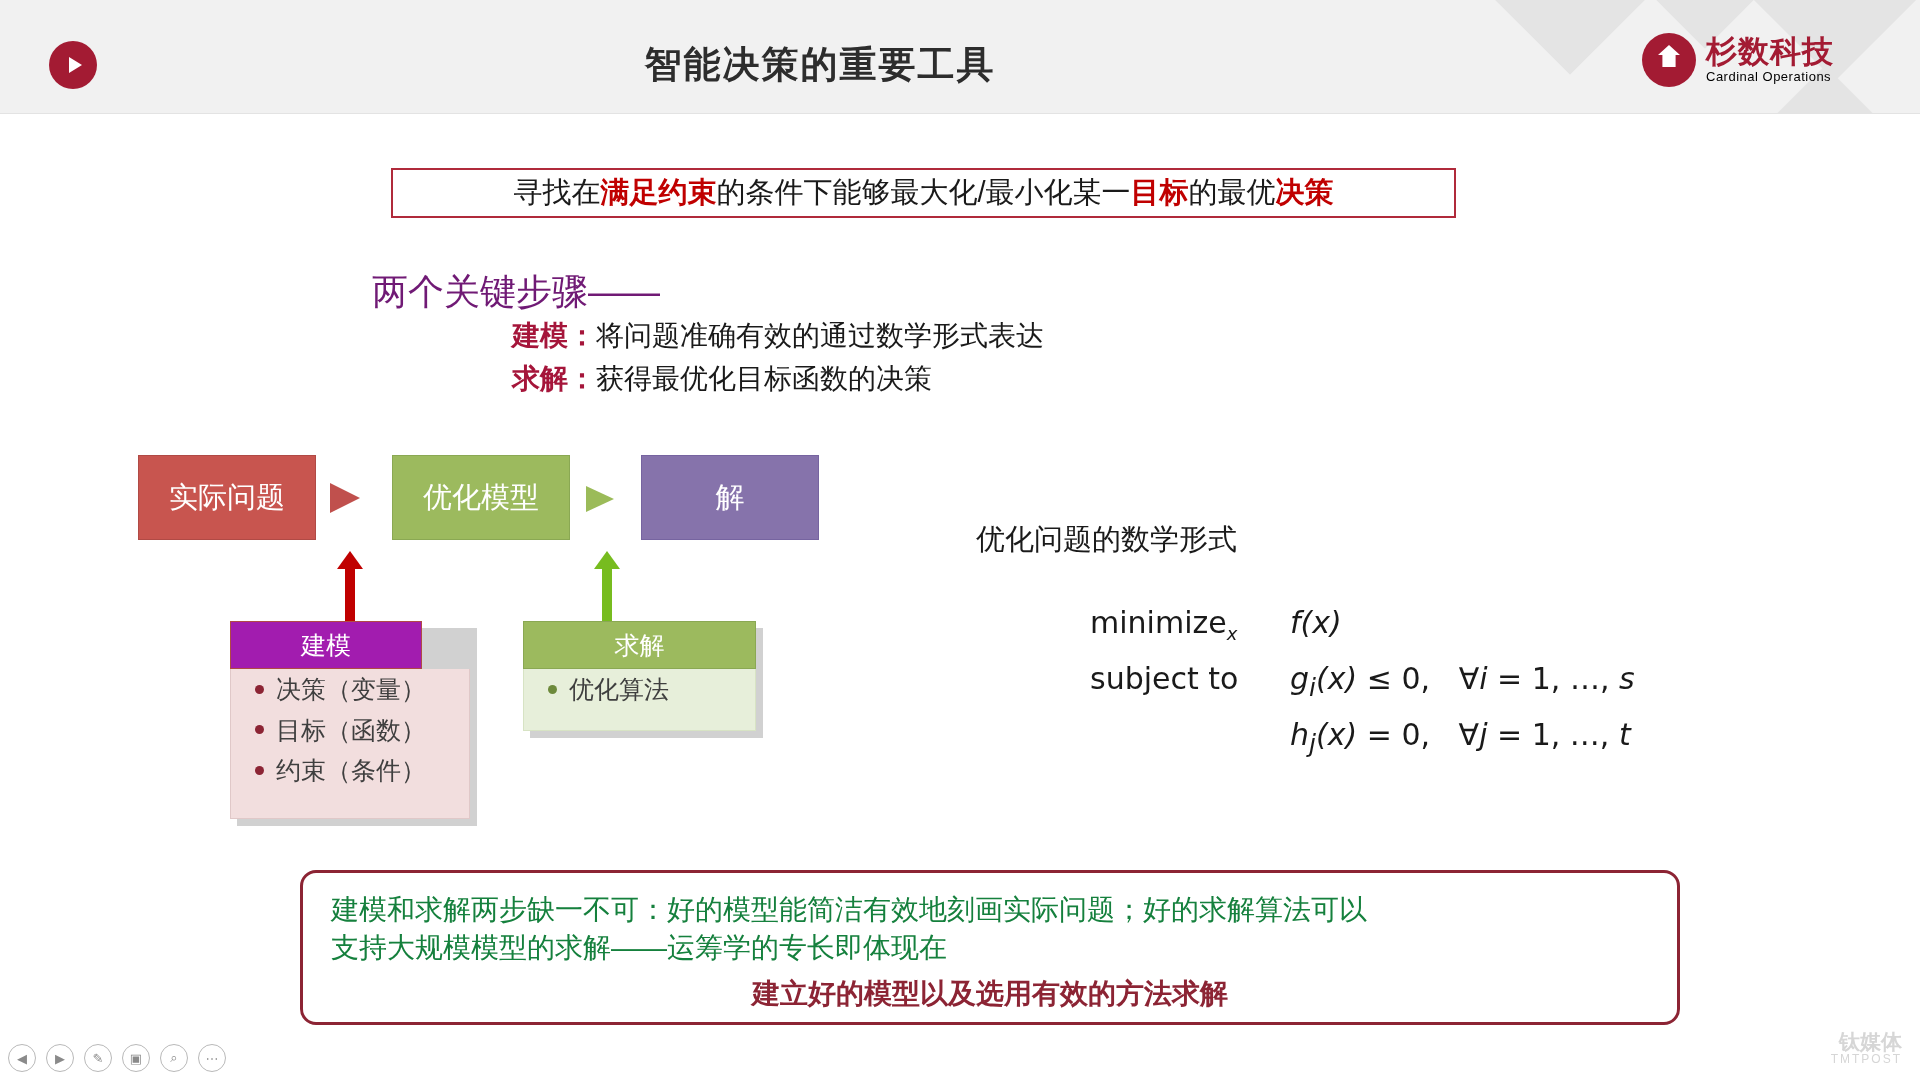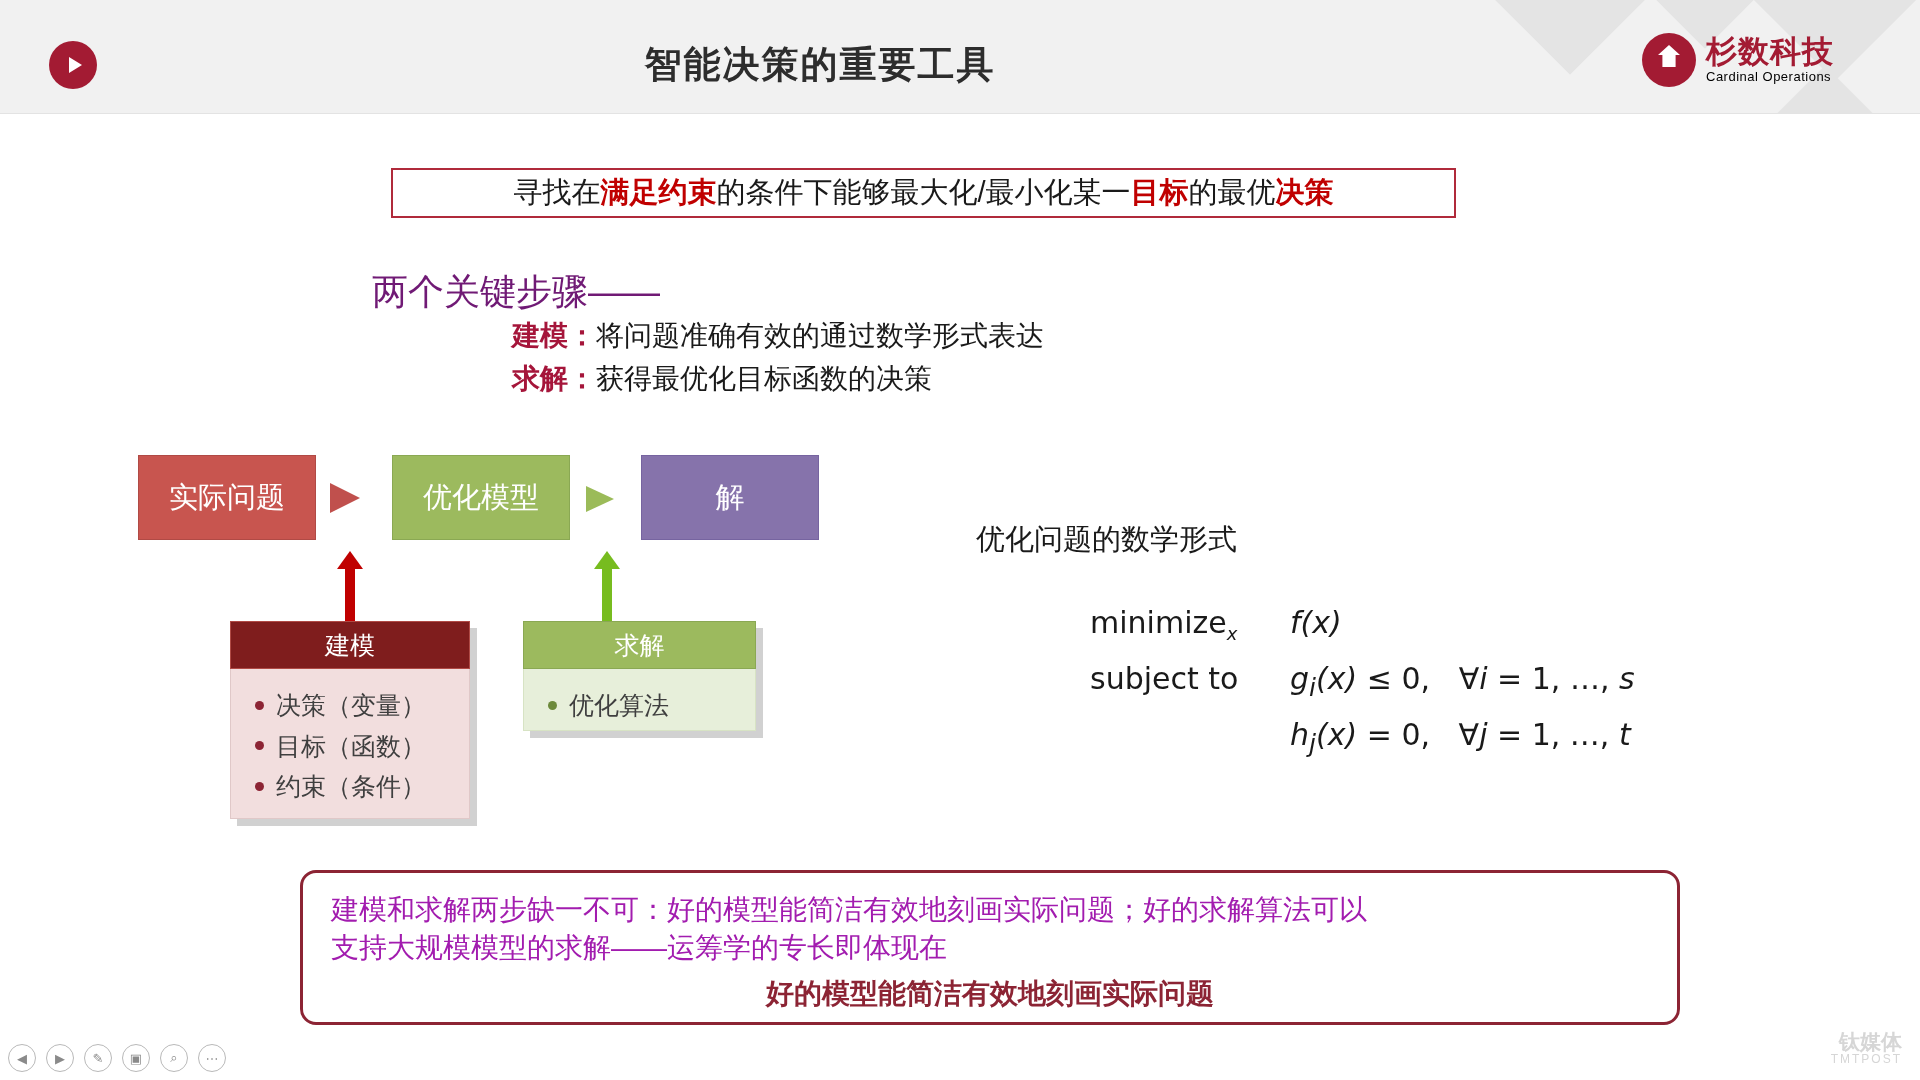--- a/index.html
+++ b/index.html
@@ -242,41 +242,41 @@
     box-sizing: border-box;
     display: flex;
     align-items: center;
     justify-content: center;
     color: #ffffff;
     font-size: 25px;
   }
   .panel-body {
     position: absolute;
     box-sizing: border-box;
-    padding: 16px 24px;
+    padding: 0 24px;
   }
   .bullet {
     font-size: 25px;
     color: #3f3f3f;
     line-height: 1.62;
     white-space: nowrap;
   }
   .bullet .dot {
     display: inline-block;
     width: 9px; height: 9px;
     border-radius: 50%;
     background: #8c2434;
     vertical-align: middle;
     margin-right: 12px;
     margin-bottom: 4px;
   }
   .bullet.green .dot { background: #6d8a3b; }
 
   .mod-shadow { left: 237px; top: 628px; width: 240px; height: 198px; }
-  .mod-head   { left: 230px; top: 621px; width: 240px; height: 48px; background: #7f1d1d; border: 1px solid #b04a45; }
+  .mod-head   { left: 230px; top: 621px; width: 192px; height: 48px; background: #a21caf; border: 1px solid #b04a45; }
   .mod-body   { left: 230px; top: 669px; width: 240px; height: 150px; background: #f2dede; border: 1px solid #e0c8c8; border-top: none; }
 
   .sol-shadow { left: 530px; top: 628px; width: 233px; height: 110px; }
   .sol-head   { left: 523px; top: 621px; width: 233px; height: 48px; background: #9cba5e; border: 1px solid #8aa853; }
   .sol-body   { left: 523px; top: 669px; width: 233px; height: 62px; background: #e7efda; border: 1px solid #d7e3c4; border-top: none; }
 
   
   .math-title {
     position: absolute;
     left: 976px; top: 520px;
@@ -311,21 +311,21 @@
     position: absolute;
     left: 300px; top: 870px;
     width: 1380px; height: 155px;
     border: 3px solid #8c2434;
     border-radius: 16px;
     box-sizing: border-box;
     padding: 18px 28px;
   }
   .concl-p {
     font-size: 28px;
-    color: #a21caf;
+    color: #15803d;
     line-height: 1.35;
   }
   .concl-emph {
     margin-top: 8px;
     text-align: center;
     font-size: 28px;
     font-weight: bold;
     color: #8c2434;
   }
 
@@ -432,21 +432,21 @@
       <div class="math-expr"><i>g<sub>i</sub></i>(<i>x</i>) <span class="rm">≤</span> <span class="rm">0,</span> &nbsp;&nbsp;<span class="rm">∀</span><i>i</i> <span class="rm">= 1, …,</span> <i>s</i></div>
     </div>
     <div class="math-row math-indent">
       <div class="math-expr"><i>h<sub>j</sub></i>(<i>x</i>) <span class="rm">= 0,</span> &nbsp;&nbsp;<span class="rm">∀</span><i>j</i> <span class="rm">= 1, …,</span> <i>t</i></div>
     </div>
   </div>
 
   <div class="concl-box">
     <div class="concl-p">建模和求解两步缺一不可：好的模型能简洁有效地刻画实际问题；好的求解算法可以</div>
     <div class="concl-p">支持大规模模型的求解——运筹学的专长即体现在</div>
-    <div class="concl-emph">好的模型能简洁有效地刻画实际问题</div>
+    <div class="concl-emph">建立好的模型以及选用有效的方法求解</div>
   </div>
 
   <div class="toolbar">
     <div class="tb-btn">◀</div>
     <div class="tb-btn">▶</div>
     <div class="tb-btn">✎</div>
     <div class="tb-btn">▣</div>
     <div class="tb-btn">⌕</div>
     <div class="tb-btn">⋯</div>
   </div>

